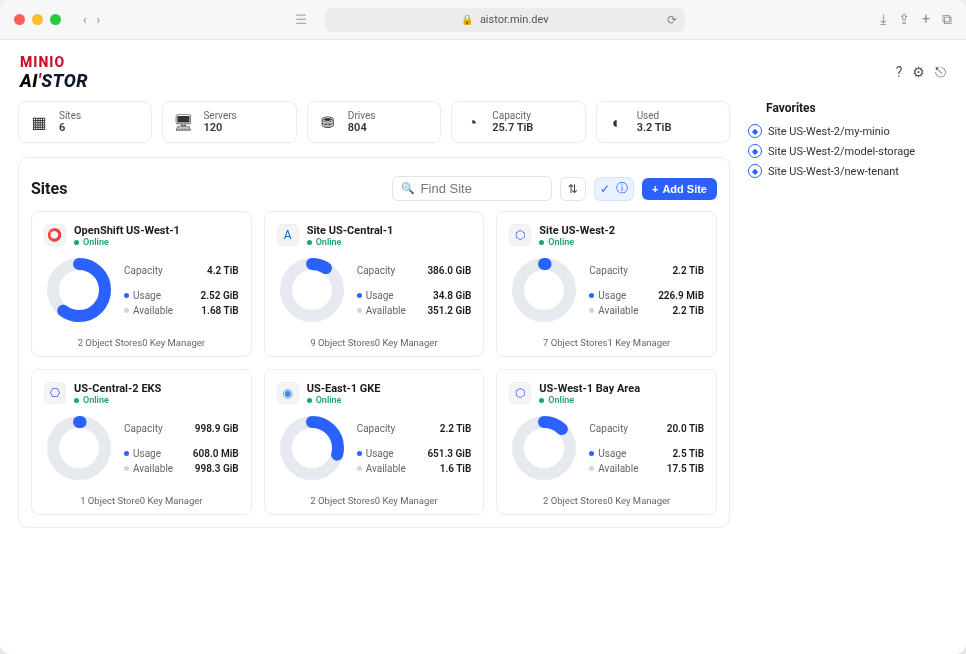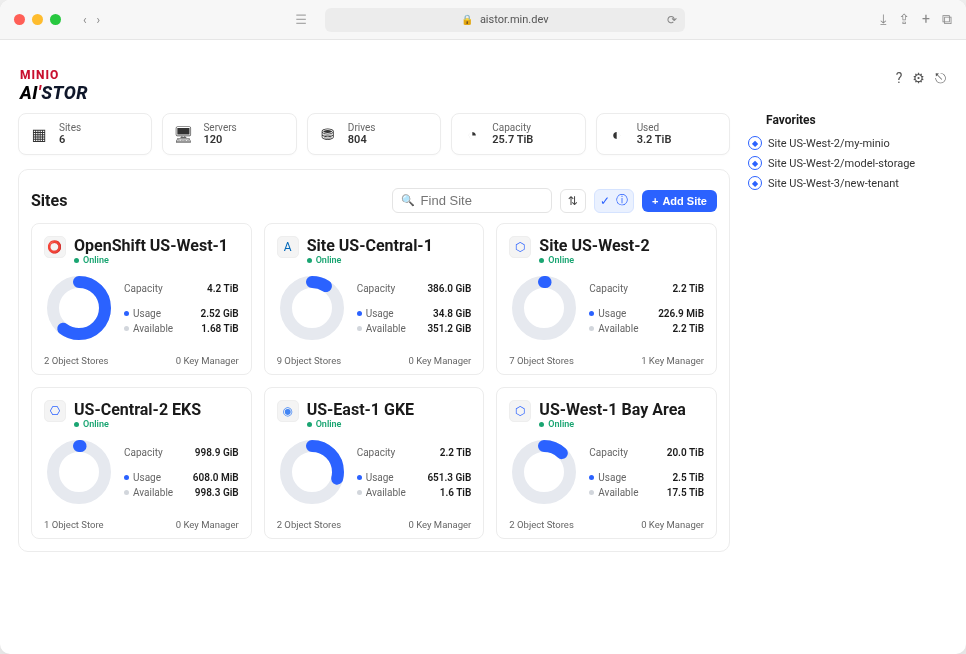--- a/index.html
+++ b/index.html
@@ -17,21 +17,21 @@
 .addrbar { flex: 0 0 360px; height: 24px; background: #ececec; border-radius: 6px; display: flex; align-items: center; justify-content: center; gap: 6px; font-size: 11px; color: #555; position: relative; }
 .addrbar .lock { font-size: 10px; color: #777; }
 .addrbar .reload { position: absolute; right: 8px; color: #888; font-size: 12px; }
 .tool-right { display: flex; gap: 12px; color: #888; font-size: 14px; }
 .sidebar-ico { color: #aaa; font-size: 13px; margin-right: 4px;}
 
 
 .app { flex: 1; overflow: auto; padding: 10px 18px 30px 18px; }
 .app-header { display: flex; align-items: center; justify-content: space-between; padding: 4px 2px 10px 2px; }
 .logo { display: flex; flex-direction: column; font-weight: 800; }
-.logo .minio { font-size: 12px; letter-spacing: 1px; color: #c8102e; margin-top: 14px; }
+.logo .minio { font-size: 14px; letter-spacing: 1px; color: #c8102e; }
 .logo .aistor { font-size: 18px; letter-spacing: 0.5px; font-style: italic; }
 .logo .aistor .ai { color:#000;text-align:right; }
 .logo .aistor .stor { color:#0f172a; }
 .app-icons { display: flex; gap: 10px; color: #555; font-size: 14px; }
 
 .body-row { display: flex; gap: 18px; align-items: flex-start; }
 .main-col { flex: 1; }
 .right-col { width: 200px; flex-shrink: 0; font-size: 12px; }
 
 .stats-row { display: flex; gap: 10px; margin-bottom: 14px; }
@@ -48,36 +48,36 @@
 .icon-btn { border: 1px solid #e4e4e4; border-radius: 6px; background: #fff; height: 24px; min-width: 26px; display: inline-flex; align-items: center; justify-content: center; font-size: 12px; color: #444; cursor: pointer; padding: 0 5px;}
 .icon-btn.blue-lite { background: #eaf1ff; border-color: #d5e3ff; color: #2b62ff; }
 .icon-btn.gap { gap:6px;}
 .add-btn { background: #2b62ff; color: #fff; border: none; border-radius: 6px; font-size: 11px; font-weight: 600; padding: 5px 10px; display:inline-flex; gap:4px; align-items:center; cursor:pointer;}
 
 .sites-panel { border: 1px solid #ececec; border-radius: 10px; padding: 12px; }
 .grid { display: grid; grid-template-columns: repeat(3, 1fr); gap: 12px; }
 .site-card { border: 1px solid #ececec; border-radius: 8px; padding: 12px 12px 8px 12px; display:flex; flex-direction:column; }
 .site-head { display: flex; align-items: flex-start; gap: 8px; margin-bottom: 4px; }
 .site-icon { width: 22px; height: 22px; border-radius: 5px; background: #f4f4f4; display:flex; align-items:center; justify-content:center; font-size:12px; flex-shrink:0; border:1px solid #eee;}
-.site-title { font-size: 16px; font-weight: 700; line-height:1.2; }
+.site-title { font-size: 11px; font-weight: 700; line-height:1.2; }
 .site-status { font-size: 9px; color: #1aa572; font-weight:600; display:flex; align-items:center; gap:4px;}
 .site-status::before { content:""; width:5px; height:5px; background:#1aa572; border-radius:50%; display:inline-block;}
 
 .site-body { display: flex; gap: 10px; align-items: center; margin-top: 4px;}
 .donut { width: 70px; height: 70px; position: relative; flex-shrink:0;}
 .donut svg { transform: rotate(-90deg); }
 .site-metrics { flex:1; font-size: 10px; }
 .metric-row { display:flex; justify-content:space-between; align-items:center; padding: 2px 0;}
 .metric-row .mlabel { color:#666; display:flex; align-items:center; gap:4px;}
 .metric-row .mval { font-weight:600; }
 .bullet { width:5px; height:5px; border-radius:50%; display:inline-block; }
 .bullet.blue { background:#2b62ff;} .bullet.grey{background:#d2d6dc;}
 .cap-row { margin-bottom:10px;}
 
-.site-foot { display:flex; justify-content:space-between; font-size:9.5px; color:#666; border-top:none; padding-top:8px; margin-top:4px;}
+.site-foot { display:flex; justify-content:center; font-size:9.5px; color:#666; border-top:none; padding-top:8px; margin-top:4px;}
 
 .right-col h4 { font-size: 12px; font-weight:700; margin-bottom:6px;padding-left:18px; }
 .right-col .fav-empty { color:#888; font-size:11px; margin-bottom:16px; }
 .right-col .link-item { display:flex; gap:6px; align-items:center; padding:3px 0; font-size:11px; color:#333;}
 .right-col .link-item .rounded { width:14px; height:14px; border-radius:50%; border:1.5px solid #2b62ff; display:inline-flex; align-items:center; justify-content:center; color:#2b62ff; font-size:8px; flex-shrink:0;}
 </style>
 </head>
 <body>
 
 <div class="window">

